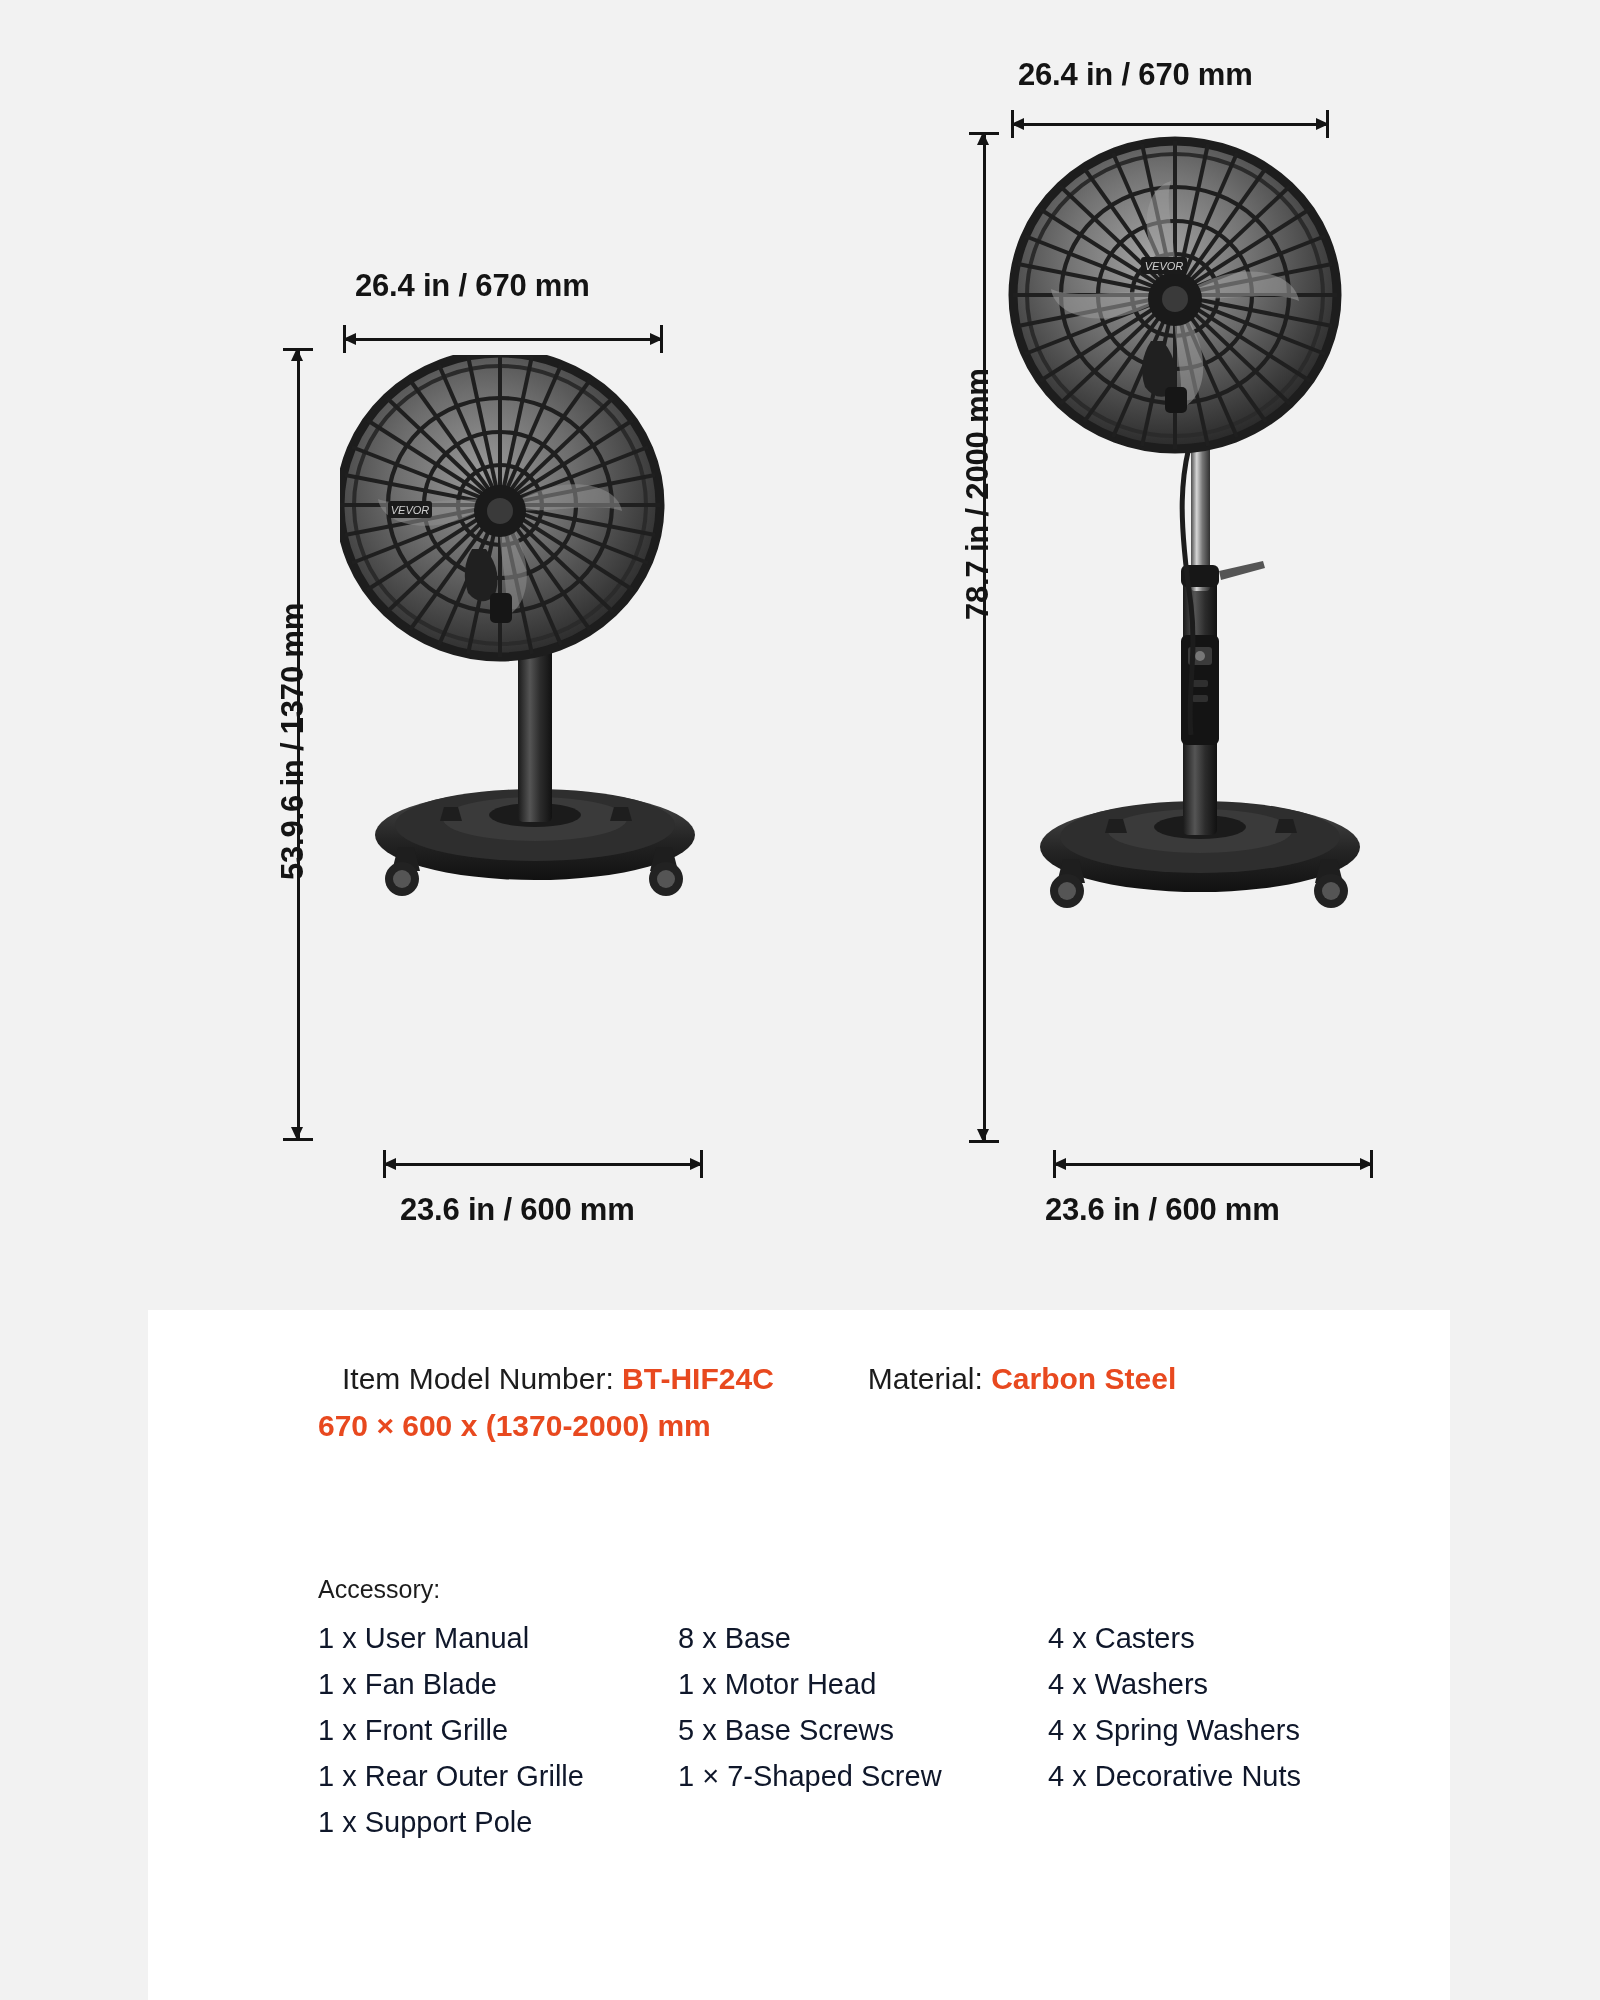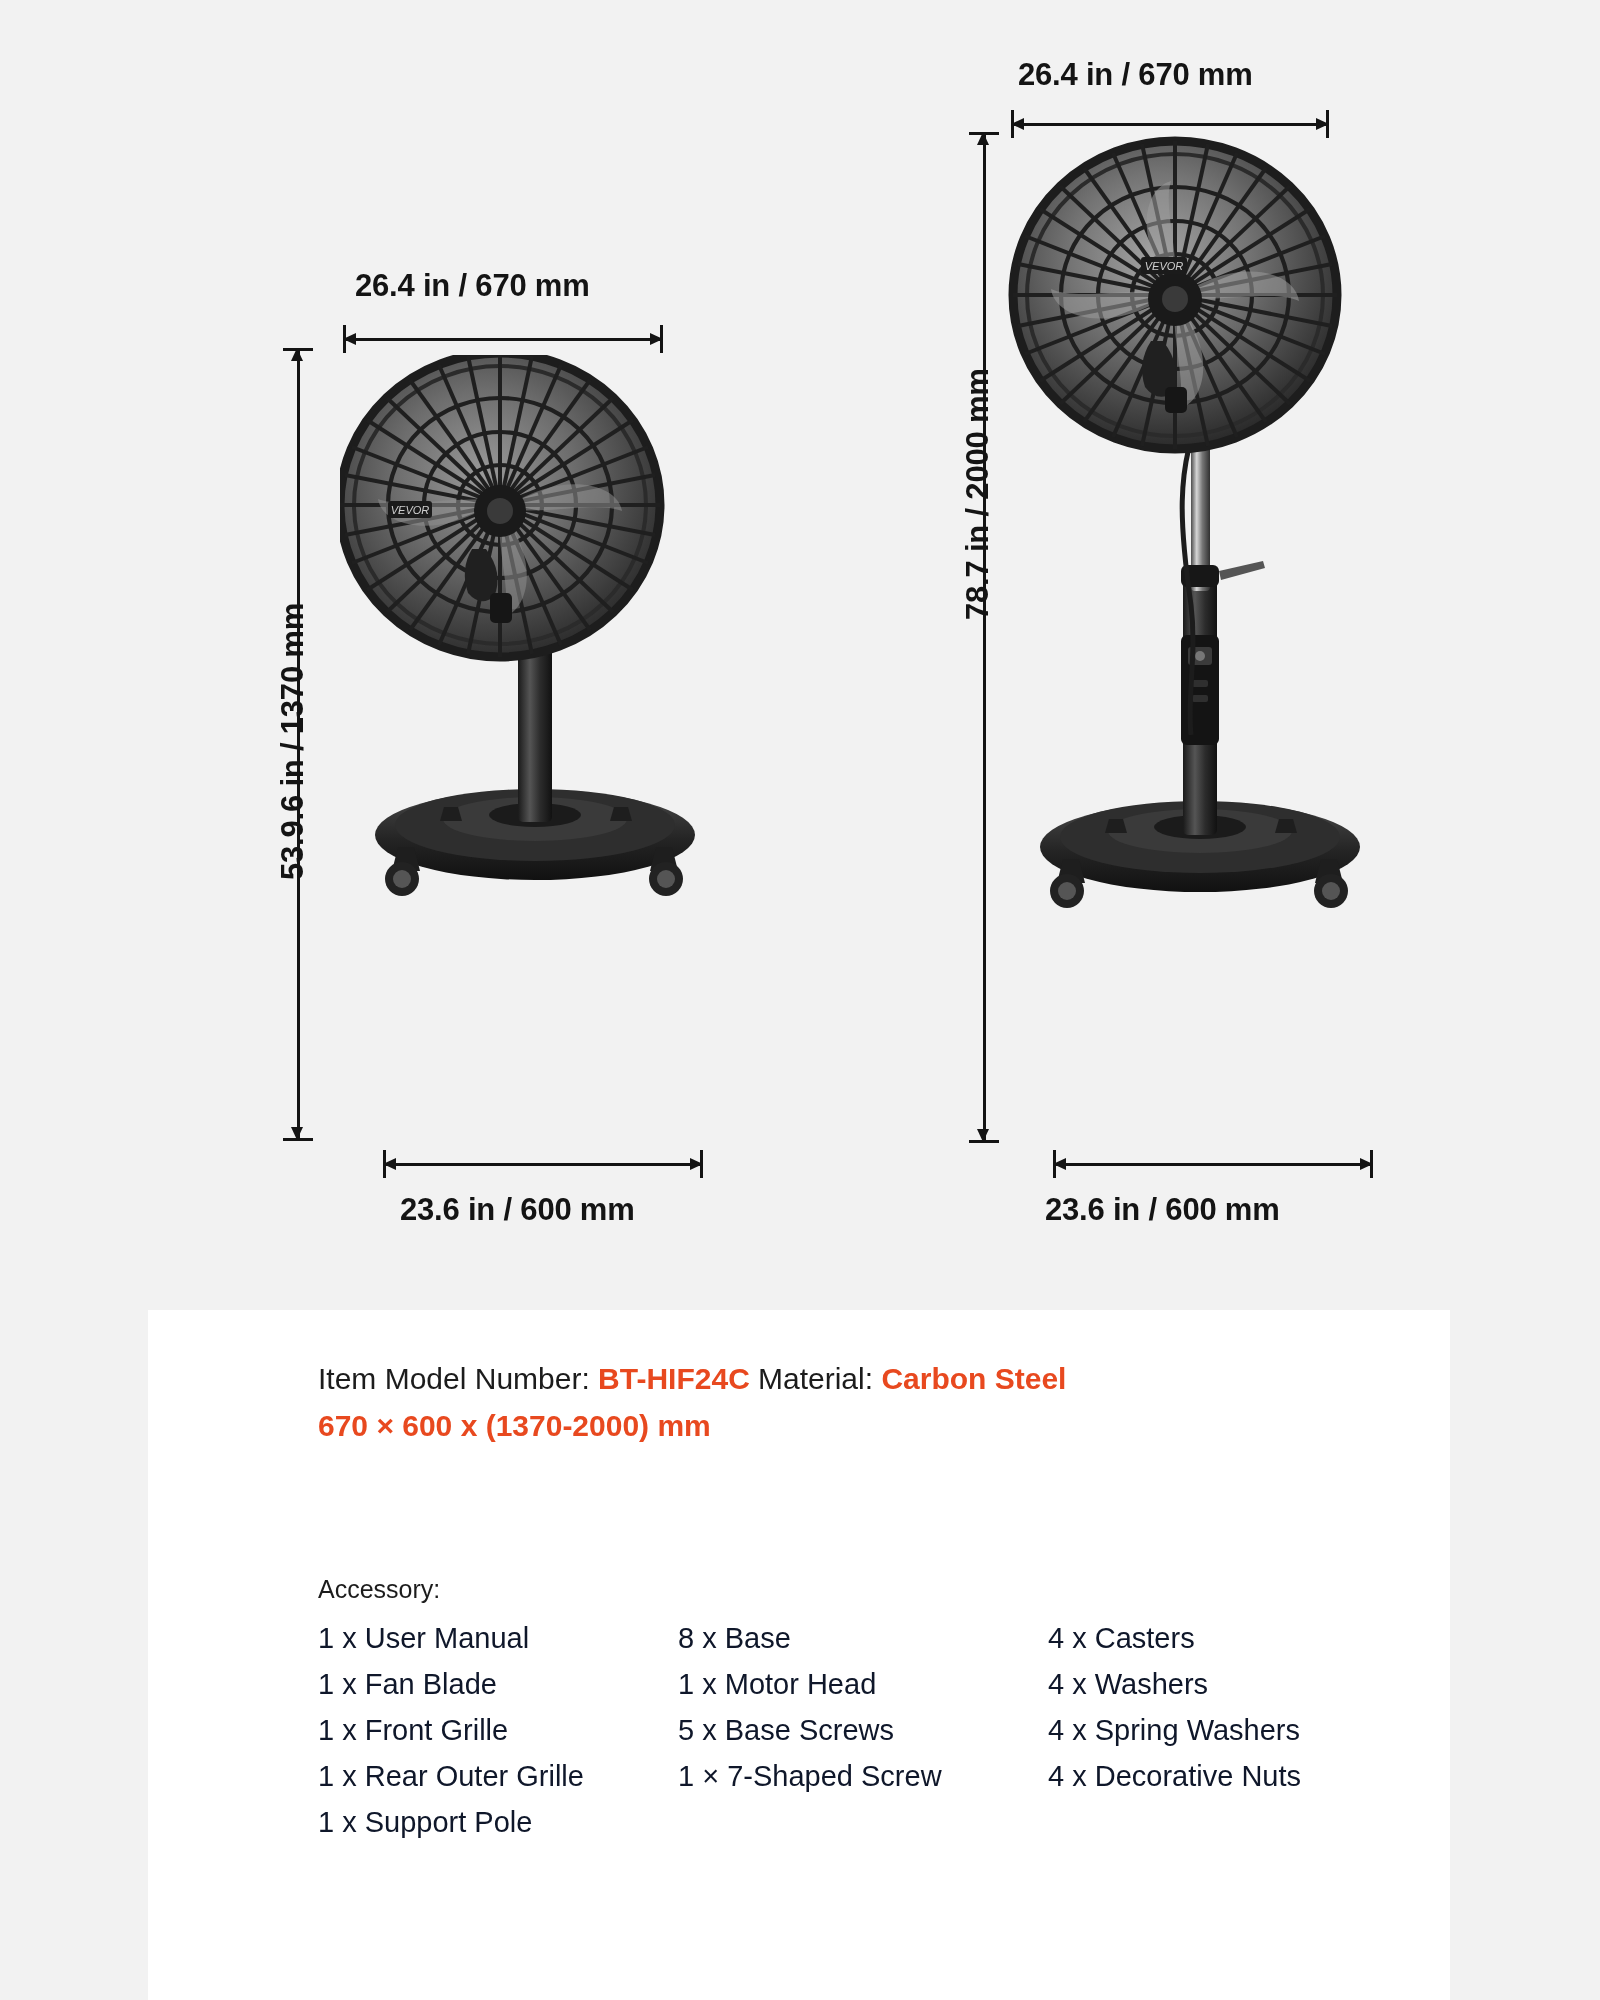--- a/index.html
+++ b/index.html
@@ -57,23 +57,23 @@
     width: 1100px;
   }
   .spec-line {
     font-size: 30px;
     color: #1c1c1c;
     margin-bottom: 13px;
     white-space: nowrap;
   }
   .val { color: #e8491f; font-weight: bold; }
   .lab { color: #1c1c1c; font-weight: normal; }
-  .two-col { display: flex; }
+  .two-col { display: flex; margin-left: 24px; }
   .two-col .c1 { width: 440px; }
-  .two-col .c2 { width: 480px; }
+  .two-col .c2 { width: 480px; text-align: center; }
 
   .accessory-title {
     position: absolute;
     left: 170px; top: 265px;
     font-size: 25px; color: #1c1c1c;
   }
   .accessory-grid {
     position: absolute;
     left: 170px; top: 312px;
     width: 1100px;

